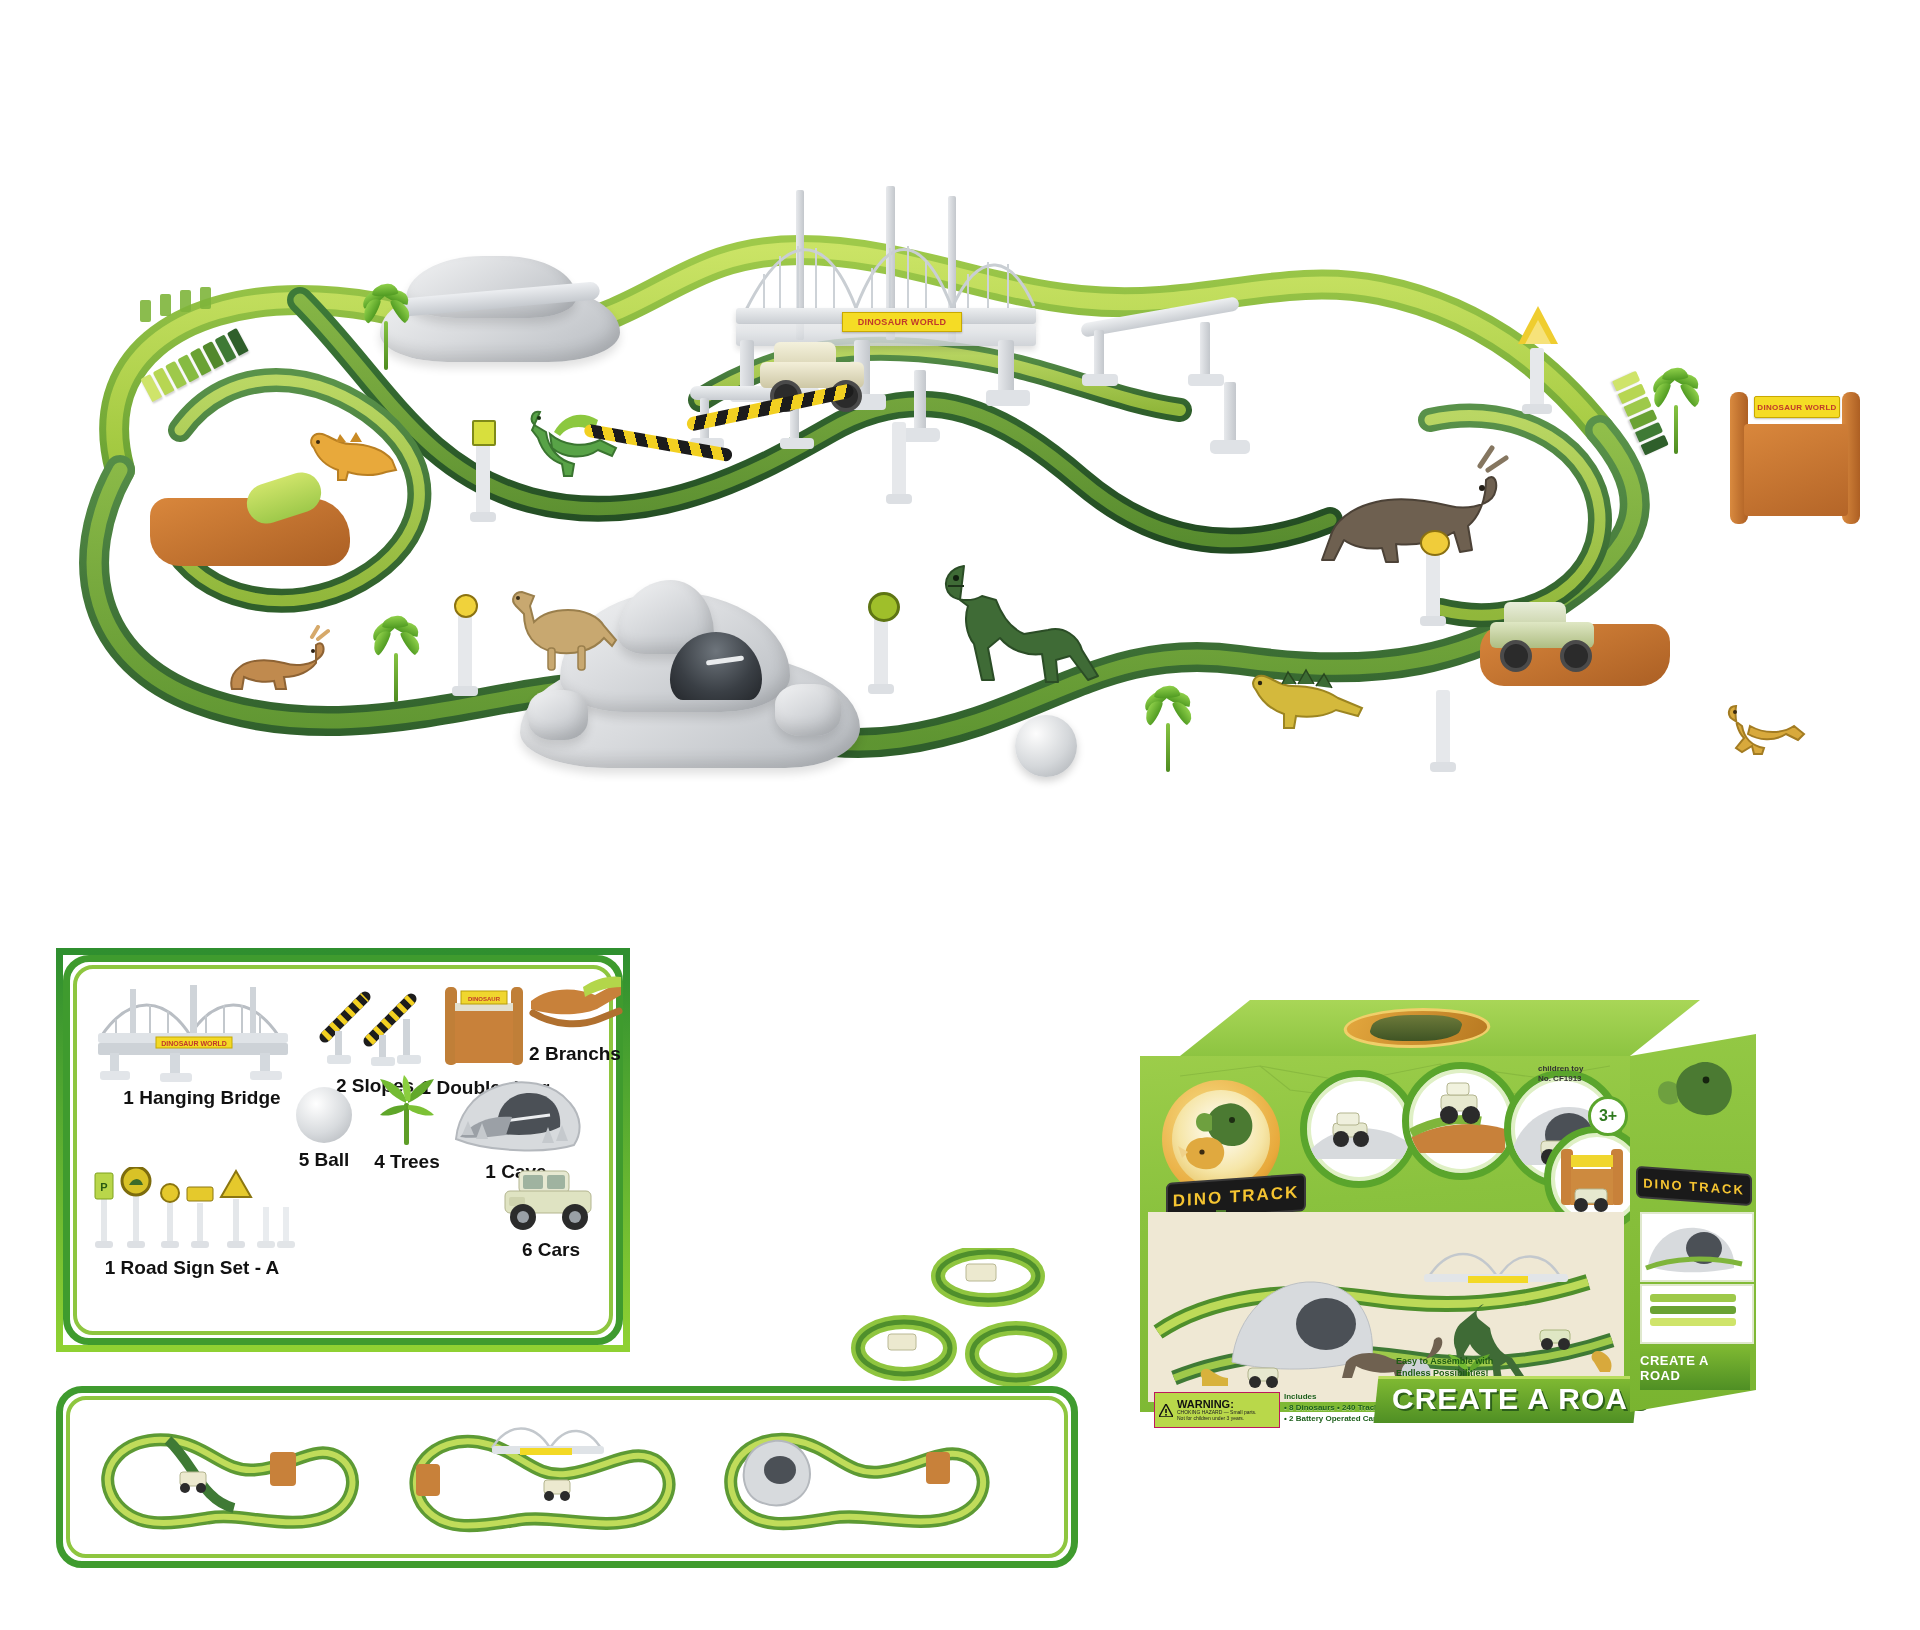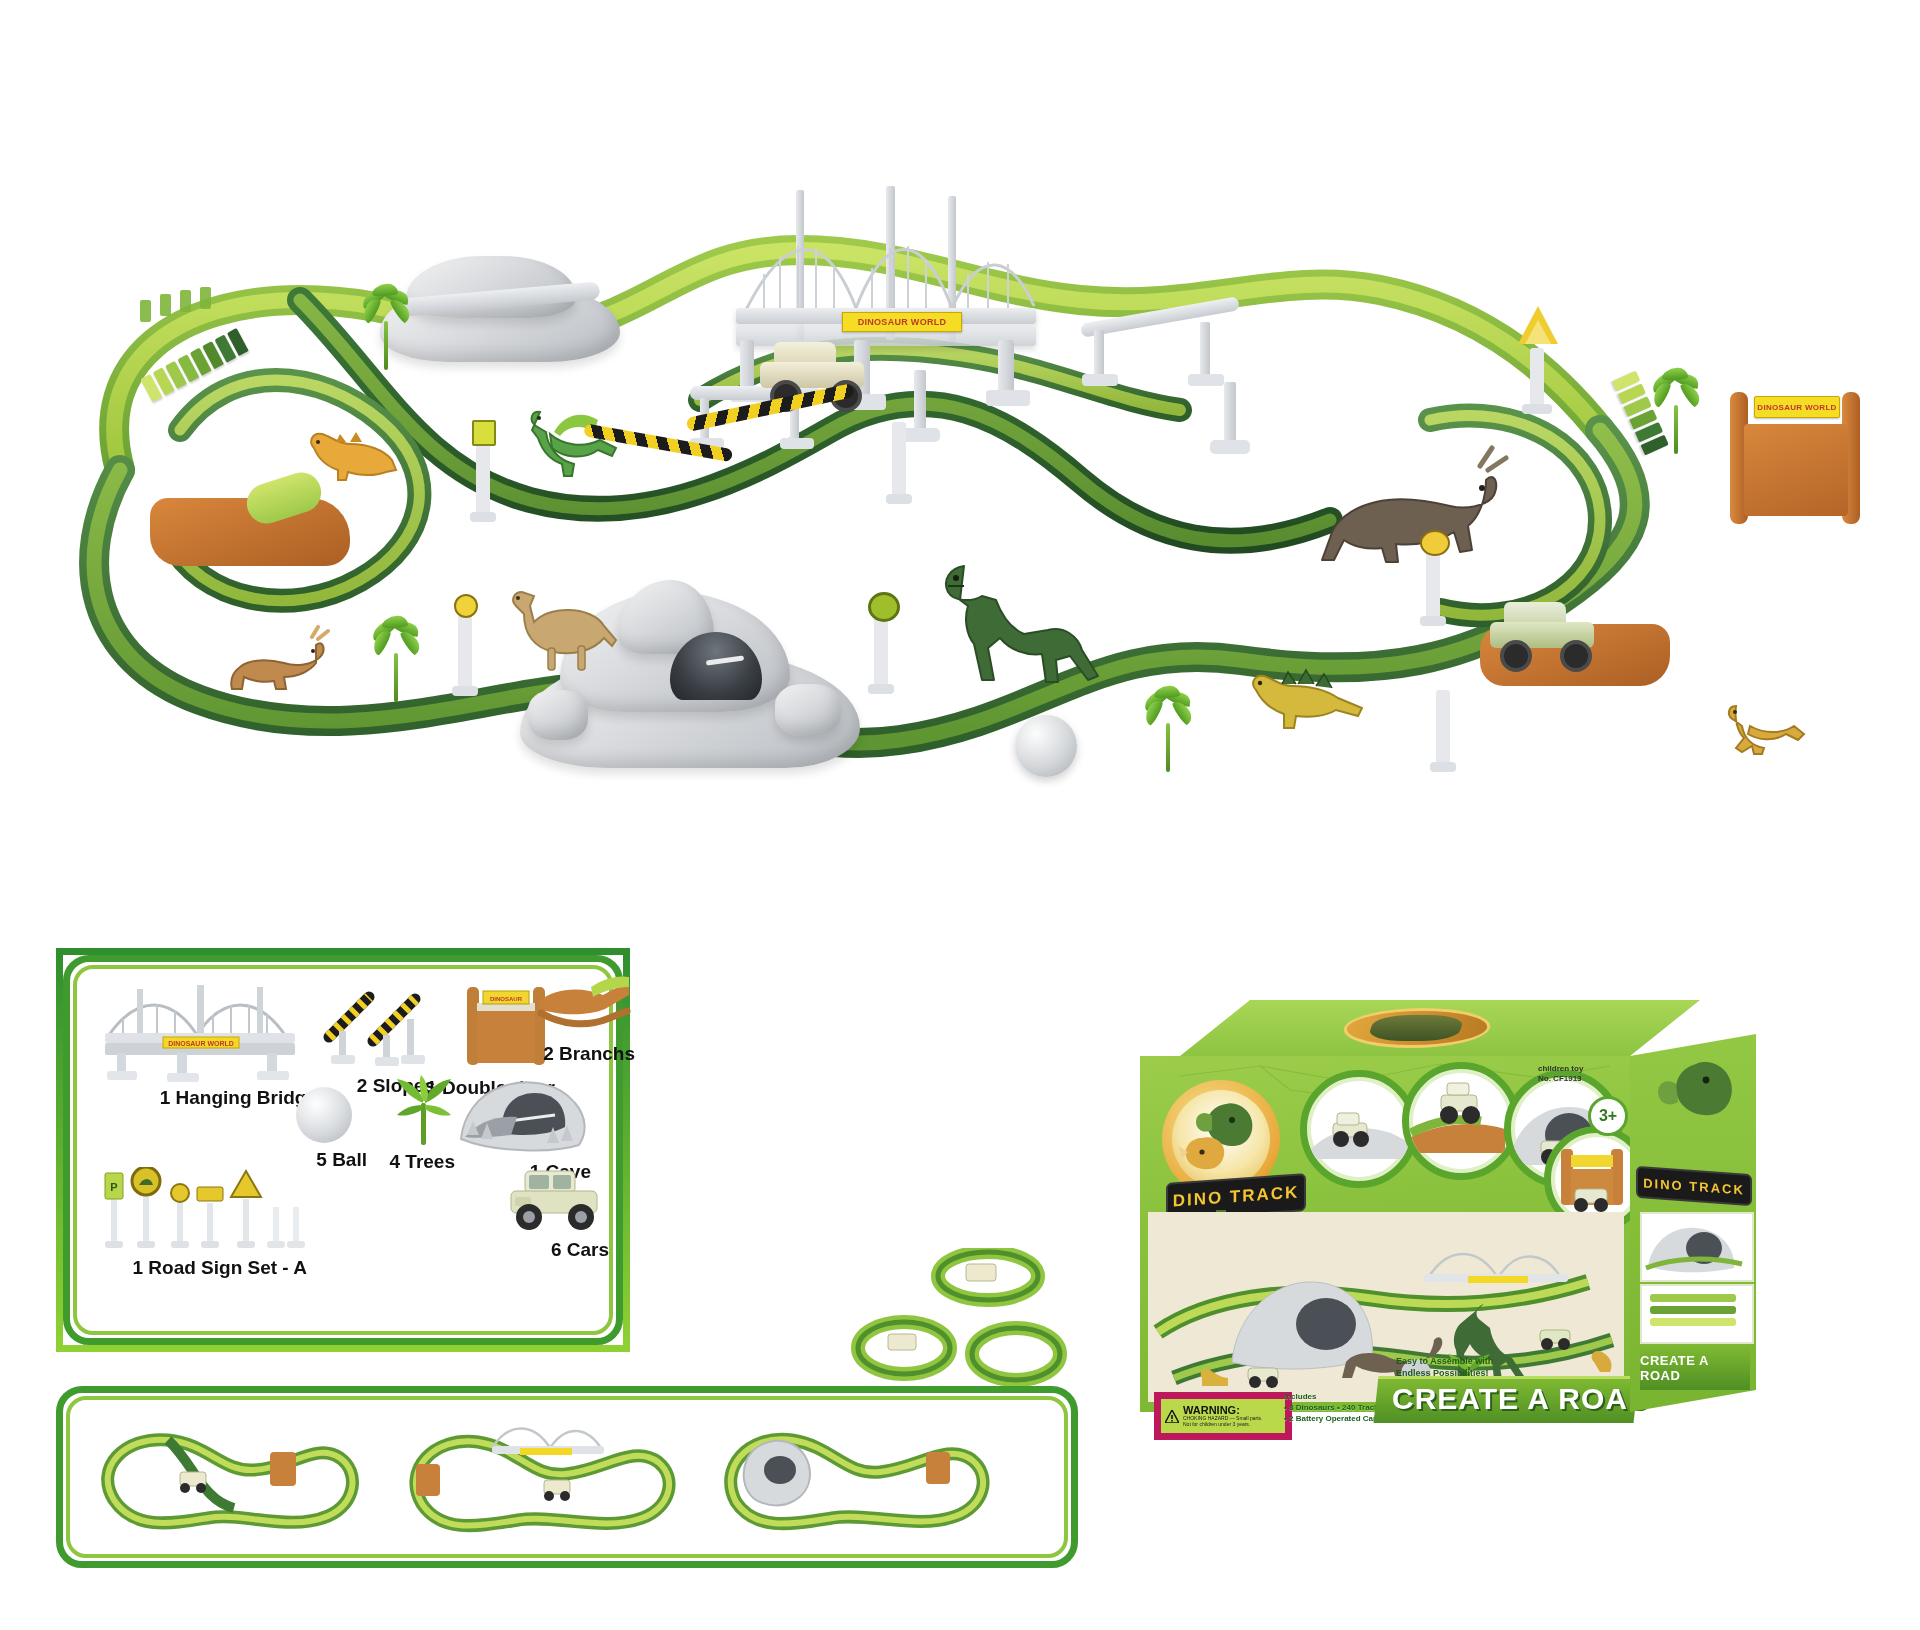--- a/index.html
+++ b/index.html
@@ -44,21 +44,21 @@
 
   
   #parts-panel{position:absolute;left:56px;top:948px;width:560px;height:390px;
     border:7px solid;border-image:linear-gradient(#2f8f2f,#8fd132) 1;
     border-radius:26px;background:#fff;}
   .panel-frame{position:absolute;inset:0;border-radius:26px;
     border:7px solid #3f9b2e;
     background:#fff;}
   .panel-frame::after{content:"";position:absolute;inset:3px;border-radius:20px;
     border:4px solid #8ec63f;pointer-events:none;}
-  .part{position:absolute;text-align:right;}
+  .part{position:absolute;text-align:center;}
   .part .plabel{font-weight:700;font-size:19px;color:#111;white-space:nowrap;}
 
   
   #layout-strip{position:absolute;left:56px;top:1386px;width:1022px;height:182px;}
   #layout-strip .sframe{position:absolute;inset:0;border-radius:26px;border:7px solid #3f9b2e;background:#fff;}
   #layout-strip .sframe::after{content:"";position:absolute;inset:3px;border-radius:20px;border:4px solid #8ec63f;}
   #loop-strip{position:absolute;left:840px;top:1248px;width:238px;height:150px;}
 
   
   #package{position:absolute;left:1140px;top:1000px;width:720px;height:470px;}
@@ -66,21 +66,21 @@
   .box-top{position:absolute;background:linear-gradient(180deg,#a9d657,#8dc441);}
   .box-side{position:absolute;background:linear-gradient(180deg,#93c844,#79b430);}
   .bubble{position:absolute;border-radius:50%;background:#fff;
           border:7px solid #5aa52c;box-shadow:0 0 0 4px #dff0c5 inset;overflow:hidden;}
   .dino-logo{position:absolute;border-radius:50%;
              background:radial-gradient(circle at 40% 35%,#f7e08a,#e8a93b 70%,#b9761f);}
   .dt-plate{position:absolute;background:#1a1a1a;border-radius:6px;
             display:flex;align-items:center;justify-content:center;
             color:#f5c431;font-weight:700;letter-spacing:2px;
             transform:skewY(-4deg);border:2px solid #3a3a3a;}
-  .warn-box{position:absolute;background:#b9d84a;border:7px solid #be185d;
+  .warn-box{position:absolute;background:#b9d84a;border:1px solid #be185d;
             display:flex;align-items:center;gap:4px;padding:2px 4px;}
   .warn-title{font-weight:700;font-size:11px;color:#111;}
   .warn-sub{font-size:5px;color:#222;line-height:1.15;}
   .includes{position:absolute;color:#1d5f1b;font-weight:700;
             font-size:8px;line-height:1.35;text-shadow:0 1px 0 rgba(255,255,255,.35);}
   .create-road{position:absolute;color:#fff;font-weight:700;font-size:30px;
                letter-spacing:1px;text-shadow:2px 2px 0 #2c5f1a;white-space:nowrap;}
   .easy-txt{position:absolute;color:#1e5c14;font-weight:700;font-size:9px;line-height:1.3;}
   .age-badge{position:absolute;width:34px;height:34px;border-radius:50%;
              background:#fff;border:3px solid #5aa52c;color:#2f7a1f;

